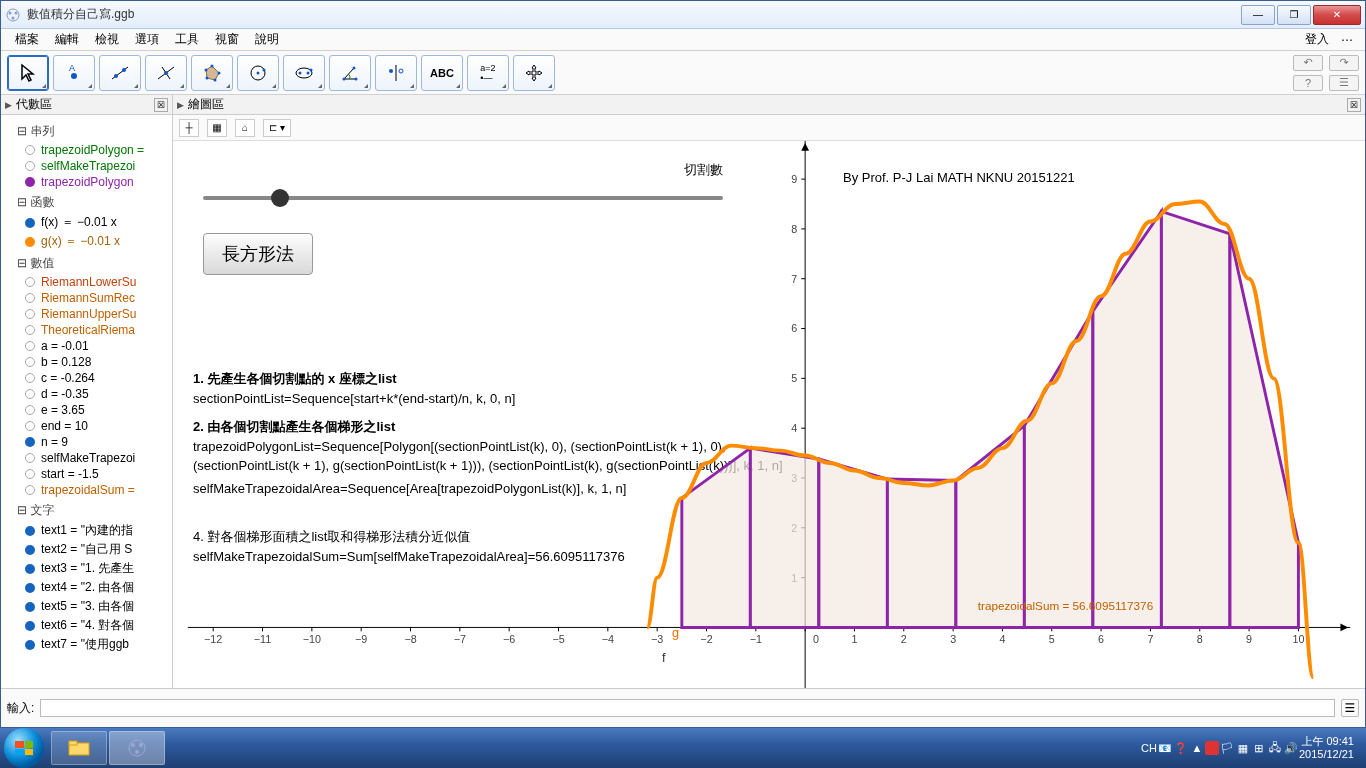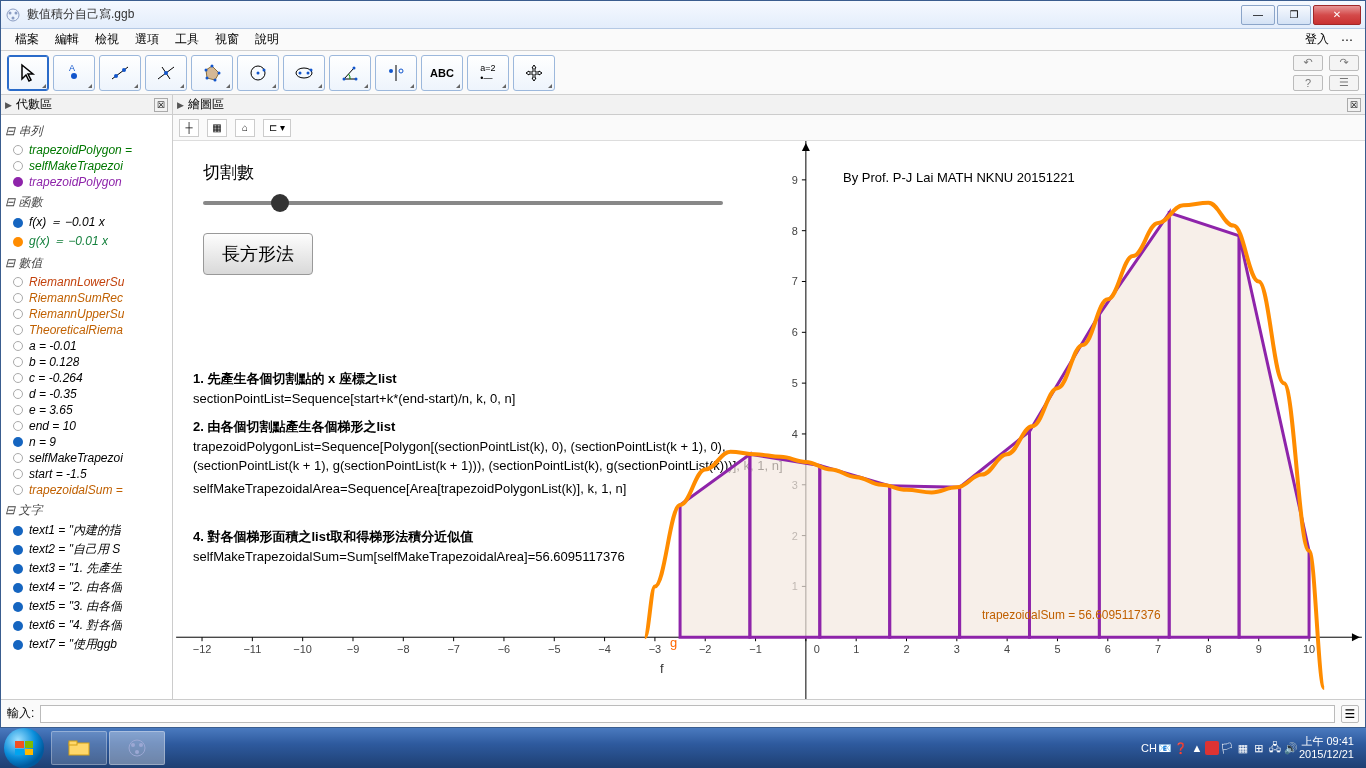--- a/index.html
+++ b/index.html
@@ -28,47 +28,47 @@
 .ur-row { display: flex; gap: 6px; }
 .ur-btn { width: 30px; height: 16px; border: 1px solid #bbb; border-radius: 2px; background: #f4f4f4; display: flex; align-items: center; justify-content: center; font-size: 11px; color: #777; cursor: pointer; }
 
 .main { flex: 1; display: flex; min-height: 0; }
 
 
 .left-panel { width: 172px; border-right: 1px solid #ccc; display: flex; flex-direction: column; background: #fff; }
 .panel-header { height: 20px; background: #f2f2f2; border-bottom: 1px solid #ccc; display: flex; align-items: center; padding: 0 4px; font-size: 12px; }
 .panel-header .tri { font-size: 9px; margin-right: 4px; color: #555; }
 .panel-header .x { margin-left: auto; border: 1px solid #aaa; width: 14px; height: 14px; display: flex; align-items: center; justify-content: center; font-size: 9px; cursor: pointer; }
-.algebra-body { flex: 1; overflow: hidden; font-size: 12px; padding: 4px 0; font-style: italic; }
+.algebra-body { flex: 1; overflow: hidden; font-size: 12px; padding: 4px 12px; }
 .algebra-body .group { color: #444; font-size: 12px; margin: 4px 0 2px 4px; }
 .algebra-body .item { display: flex; align-items: center; padding: 1px 0 1px 12px; white-space: nowrap; }
 .algebra-body .dot { width: 10px; height: 10px; border-radius: 50%; margin-right: 6px; flex-shrink: 0; }
 .algebra-body .dot.hollow { background: #fff; border: 1px solid #aaa; }
 .algebra-body .dot.blue { background: #1565c0; }
 .algebra-body .dot.purple { background: #8e24aa; }
 .algebra-body .label { overflow: hidden; text-overflow: clip; }
 
 
 .right-panel { flex: 1; display: flex; flex-direction: column; }
 .gfx-toolbar { height: 26px; background: #fafafa; border-bottom: 1px solid #ddd; display: flex; align-items: center; padding: 0 6px; gap: 8px; font-size: 12px; }
 .gfx-toolbar .mini-btn { width: 20px; height: 18px; border: 1px solid #ccc; background: #fff; display: flex; align-items: center; justify-content: center; font-size: 10px; cursor: pointer; }
 .canvas-wrap { flex: 1; position: relative; background: #fff; overflow: hidden; }
 
 .slider-wrap { position: absolute; left: 30px; top: 20px; width: 520px; }
-.slider-label { font-size: 17px; text-align: left; margin-bottom: 17px; }
+.slider-label { font-size: 13px; text-align: right; margin-bottom: 17px; }
 .slider-track { height: 4px; background: #888; border-radius: 2px; position: relative; }
 .slider-thumb { position: absolute; top: -7px; left: 13%; width: 18px; height: 18px; border-radius: 50%; background: #333; }
 
 .btn-rect { position: absolute; left: 30px; top: 92px; padding: 8px 18px; font-size: 18px; background: linear-gradient(to bottom, #fdfdfd, #d9d9d9); border: 1px solid #999; border-radius: 4px; cursor: pointer; }
 
 .text-block { position: absolute; font-size: 13px; color: #000; line-height: 1.5; }
 
 svg.graph { position: absolute; top: 0; left: 0; width: 100%; height: 100%; }
 
-.input-bar { height: 28px; border-top: 1px solid #ccc; display: flex; align-items: center; padding: 0 6px; font-size: 12px; background: #fafafa; }
+.input-bar { height: 39px; border-top: 1px solid #ccc; display: flex; align-items: center; padding: 0 6px; font-size: 12px; background: #fafafa; }
 .input-bar input { flex: 1; margin-left: 6px; border: 1px solid #bbb; height: 18px; padding: 0 4px; font-size: 12px; }
 .input-bar .q { margin-left: 6px; width: 18px; height: 18px; border: 1px solid #bbb; display: flex; align-items: center; justify-content: center; cursor: pointer; border-radius: 2px; }
 
 
 .taskbar { position: absolute; left: 0; right: 0; bottom: 0; height: 40px; background: linear-gradient(to bottom, #4a7abf 0%, #2e5a9e 40%, #1e3f72 100%); display: flex; align-items: center; padding: 0 4px; }
 .start-orb { width: 40px; height: 40px; border-radius: 50%; background: radial-gradient(circle at 35% 30%, #9de0ff, #0a8edb 45%, #005a9e 70%); display: flex; align-items: center; justify-content: center; margin-right: 6px; cursor: pointer; }
 .start-orb .flag { width: 18px; height: 14px; display: grid; grid-template-columns: 1fr 1fr; grid-template-rows: 1fr 1fr; gap: 1px; }
 .start-orb .flag div:nth-child(1) { background: #f25022; }
 .start-orb .flag div:nth-child(2) { background: #7fba00; }
 .start-orb .flag div:nth-child(3) { background: #00a4ef; }
@@ -226,21 +226,21 @@
             <span class="dot purple"></span>
             <span class="label" style="color:#8e24aa">trapezoidPolygon</span>
           </div>
         <div class="group">⊟ <span>函數</span></div>
         <div class="item">
             <span class="dot blue"></span>
             <span class="label">f(x) ＝ −0.01 x</span>
           </div>
         <div class="item">
             <span class="dot" style="background:#ff8c00"></span>
-            <span class="label" style="color:#15803d">g(x) ＝ −0.01 x</span>
+            <span class="label" style="color:#a16207">g(x) ＝ −0.01 x</span>
           </div>
         <div class="group">⊟ <span>數值</span></div>
         <div class="item">
             <span class="dot hollow"></span>
             <span class="label" style="color:#c2410c">RiemannLowerSu</span>
           </div>
         <div class="item">
             <span class="dot hollow"></span>
             <span class="label" style="color:#c06000">RiemannSumRec</span>
           </div>
@@ -355,21 +355,21 @@
         </div>
         <div class="text-block" style="left:20px; top:276px">
           <div style="font-weight:bold">2. 由各個切割點產生各個梯形之list</div>
           <div>trapezoidPolygonList=Sequence[Polygon[(sectionPointList(k), 0), (sectionPointList(k + 1), 0),</div>
           <div>(sectionPointList(k + 1), g(sectionPointList(k + 1))), (sectionPointList(k), g(sectionPointList(k)))], k, 1, n]</div>
         </div>
         <div class="text-block" style="left:20px; top:338px">
           <div>selfMakeTrapezoidalArea=Sequence[Area[trapezoidPolygonList(k)], k, 1, n]</div>
         </div>
         <div class="text-block" style="left:20px; top:386px">
-          <div style="font-weight:bold">4. 對各個梯形面積之list取和得梯形法積分近似值</div>
+          <div style="font-weight:normal">4. 對各個梯形面積之list取和得梯形法積分近似值</div>
           <div>selfMakeTrapezoidalSum=Sum[selfMakeTrapezoidalArea]=56.6095117376</div>
         </div>
 
         <div class="text-block" style="left:670px; top:27px; font-size:13px">By Prof. P-J Lai MATH NKNU 20151221</div>
 
         <svg class="graph" id="graph-svg" viewBox="0 0 1190 560">
             <line x1="0" y1="498" x2="1190" y2="498" stroke="#000" stroke-width="1"></line>
             <path d="M 1180 494 L 1188 498 L 1180 502" fill="#000"></path>
             <line x1="632" y1="0" x2="632" y2="560" stroke="#000" stroke-width="1"></line>
             <path d="M 628 10 L 632 2 L 636 10" fill="#000"></path>

